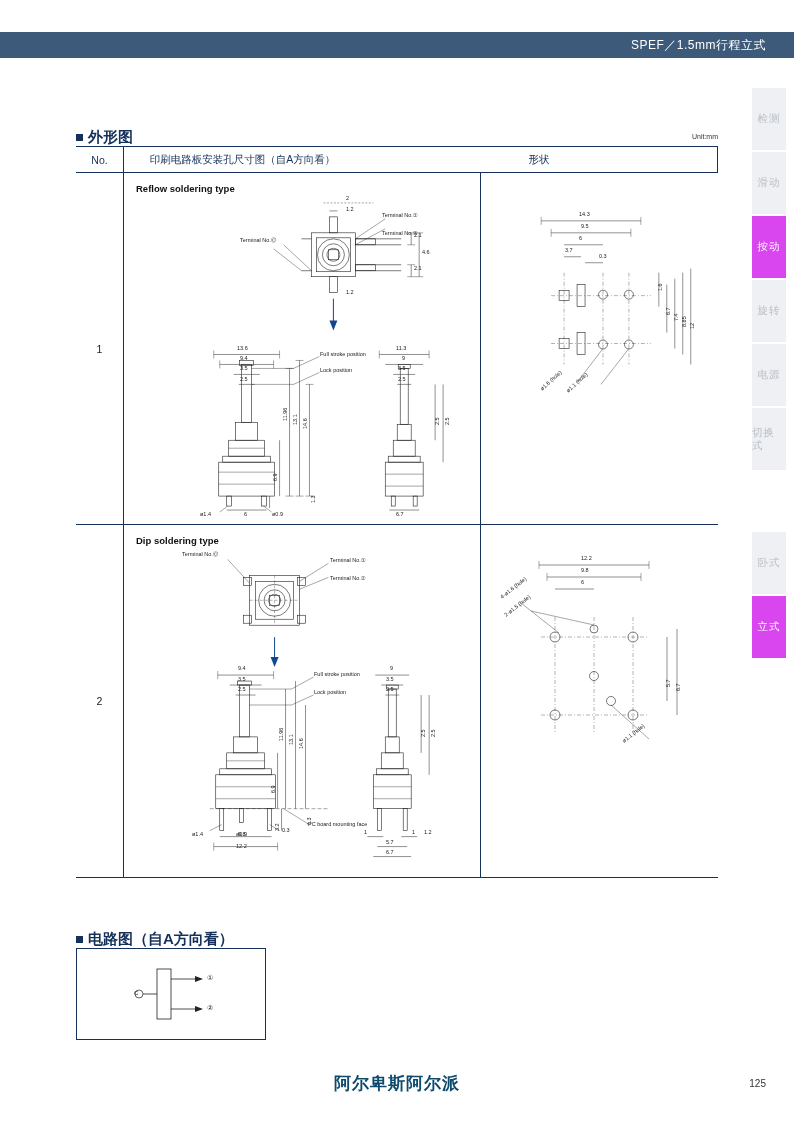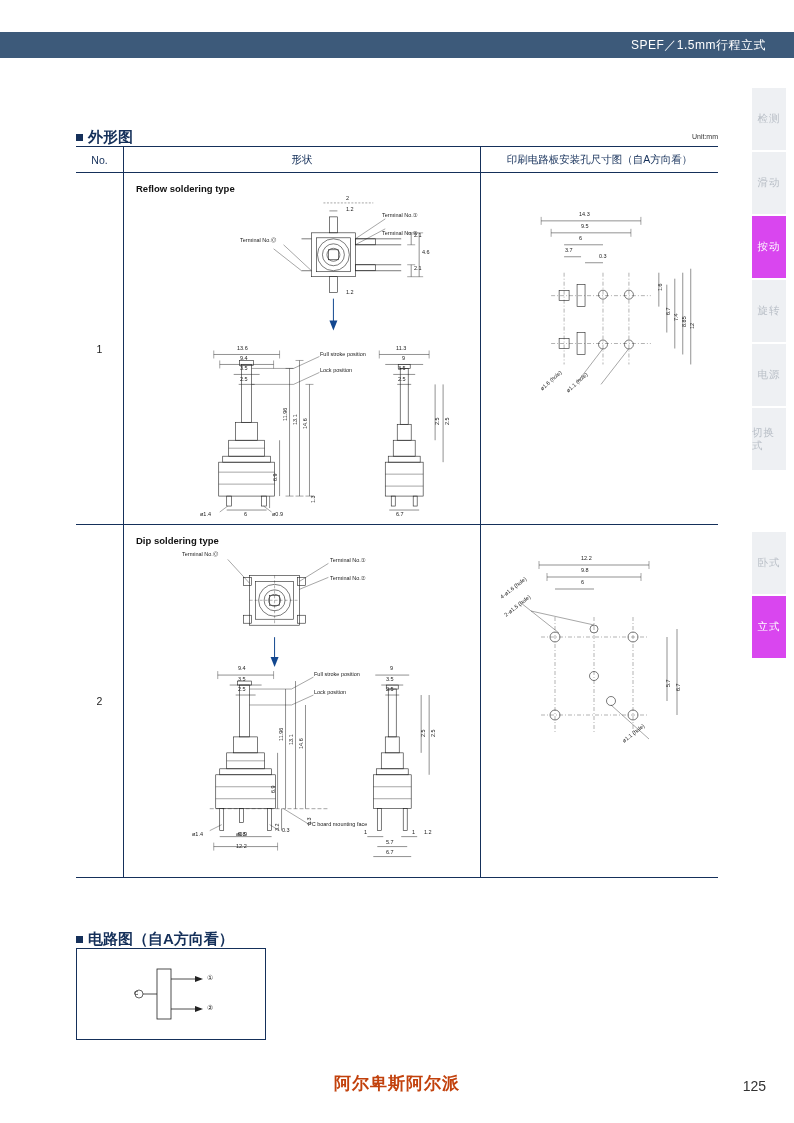--- a/index.html
+++ b/index.html
@@ -94,25 +94,25 @@
 
   
   .circuit-wrap {
     position:absolute; left:76px; top:948px; width:190px; height:92px;
     border:1.2px solid #15305a; background:#fff;
   }
 
   
   .footer-logo {
     position:absolute; left:0; top:1072px; width:794px;
-    text-align:center; font-size:17px; font-weight:bold; color:#c2410c;
+    text-align:center; font-size:17px; font-weight:bold; color:#0c4a6e;
     letter-spacing:1px;
   }
   .page-no {
-    position:absolute; right:28px; top:1078px; font-size:14px; color:#333;
+    position:absolute; right:28px; top:1078px; font-size:10px; color:#333;
   }
 </style>
 </head>
 <body>
 
 <div class="header-bar">
   <div class="title">SPEF／1.5mm行程立式</div>
 </div>
 
 <div class="side-tabs">
@@ -144,22 +144,22 @@
 
 <div class="sec-label" style="left:76px; top:128px;">
   <span class="sq"></span><span>外形图</span>
 </div>
 <div class="unit-note" style="right:76px; top:133px;">Unit:mm</div>
 
 <div class="tbl">
 
   <div class="thead">
     <div class="th c-no">No.</div>
+    <div class="th c-pcb">印刷电路板安装孔尺寸图（自A方向看）</div>
     <div class="th c-shape">形状</div>
-    <div class="th c-pcb">印刷电路板安装孔尺寸图（自A方向看）</div>
   </div>
 
   <div class="trow r1">
     <div class="cell no">1</div>
 
     <div class="cell shape">
       <div class="sub-title">Reflow soldering type</div>
 
       <svg class="dwg" viewBox="0 0 357 352">
         <g stroke="#222" fill="none" stroke-width="0.6">

